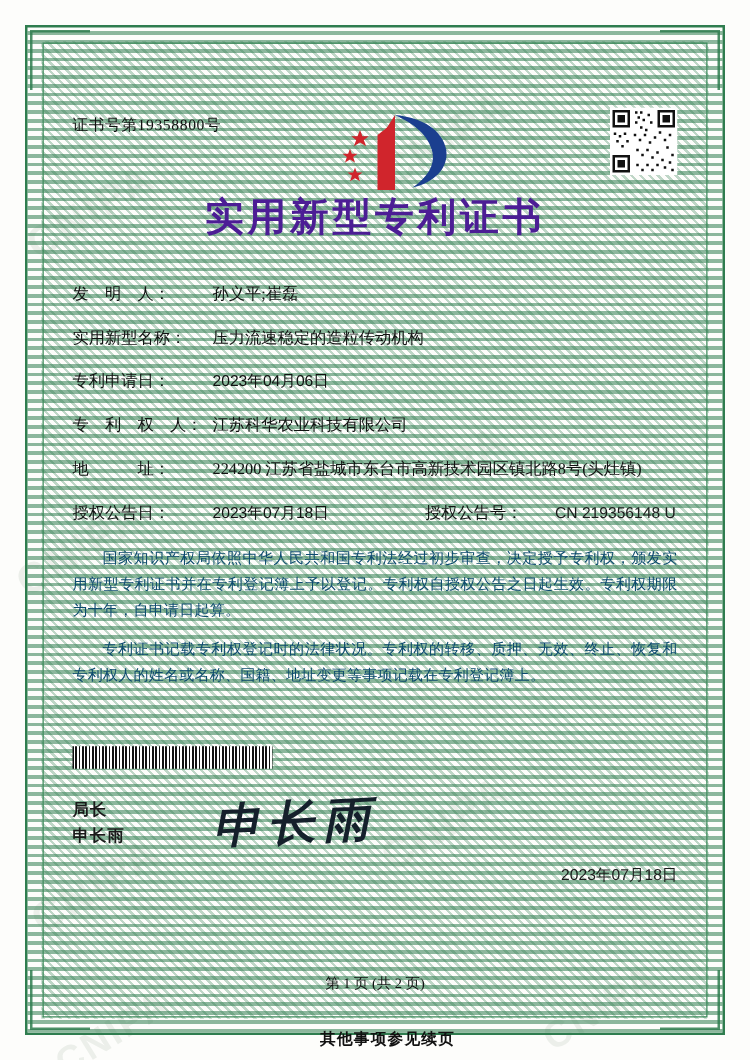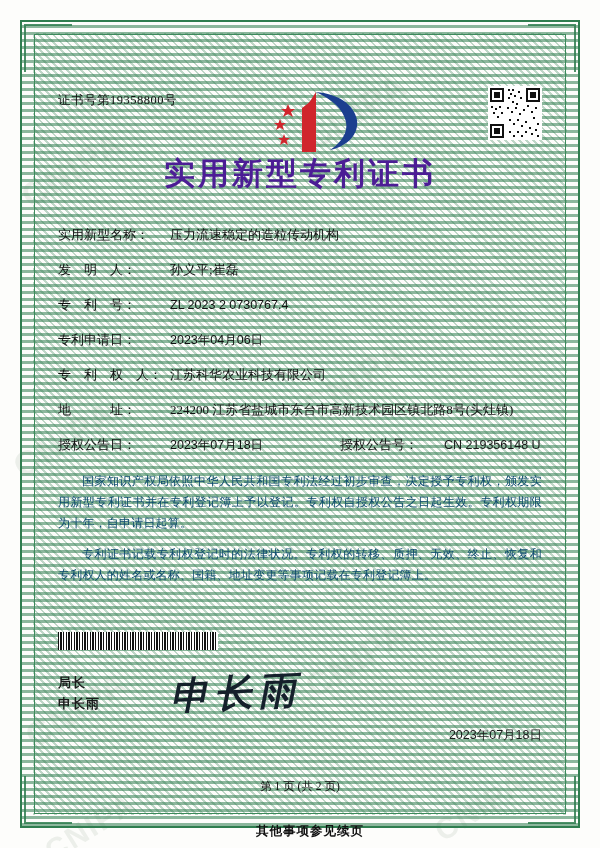--- a/index.html
+++ b/index.html
@@ -314,33 +314,29 @@
       </g>
     </svg>
 
     <div class="cert-no">证书号第19358800号</div>
 
     <div class="title">实用新型专利证书</div>
 
     <div class="fields">
 
       <div class="row">
+        <div class="label">发　明　人：</div>
+        <div class="value cjk">孙义平;崔磊</div>
+      </div>
+
+      <div class="row">
         <div class="label">实用新型名称：</div>
         <div class="value cjk">压力流速稳定的造粒传动机构</div>
       </div>
 
-      <div class="row">
-        <div class="label">发　明　人：</div>
-        <div class="value cjk">孙义平;崔磊</div>
-      </div>
-
-      <div class="row">
-        <div class="label">专　利　号：</div>
-        <div class="value">ZL 2023 2 0730767.4</div>
-      </div>
 
       <div class="row">
         <div class="label">专利申请日：</div>
         <div class="value">2023年04月06日</div>
       </div>
 
       <div class="row">
         <div class="label">专　利　权　人：</div>
         <div class="value cjk">江苏科华农业科技有限公司</div>
       </div>

